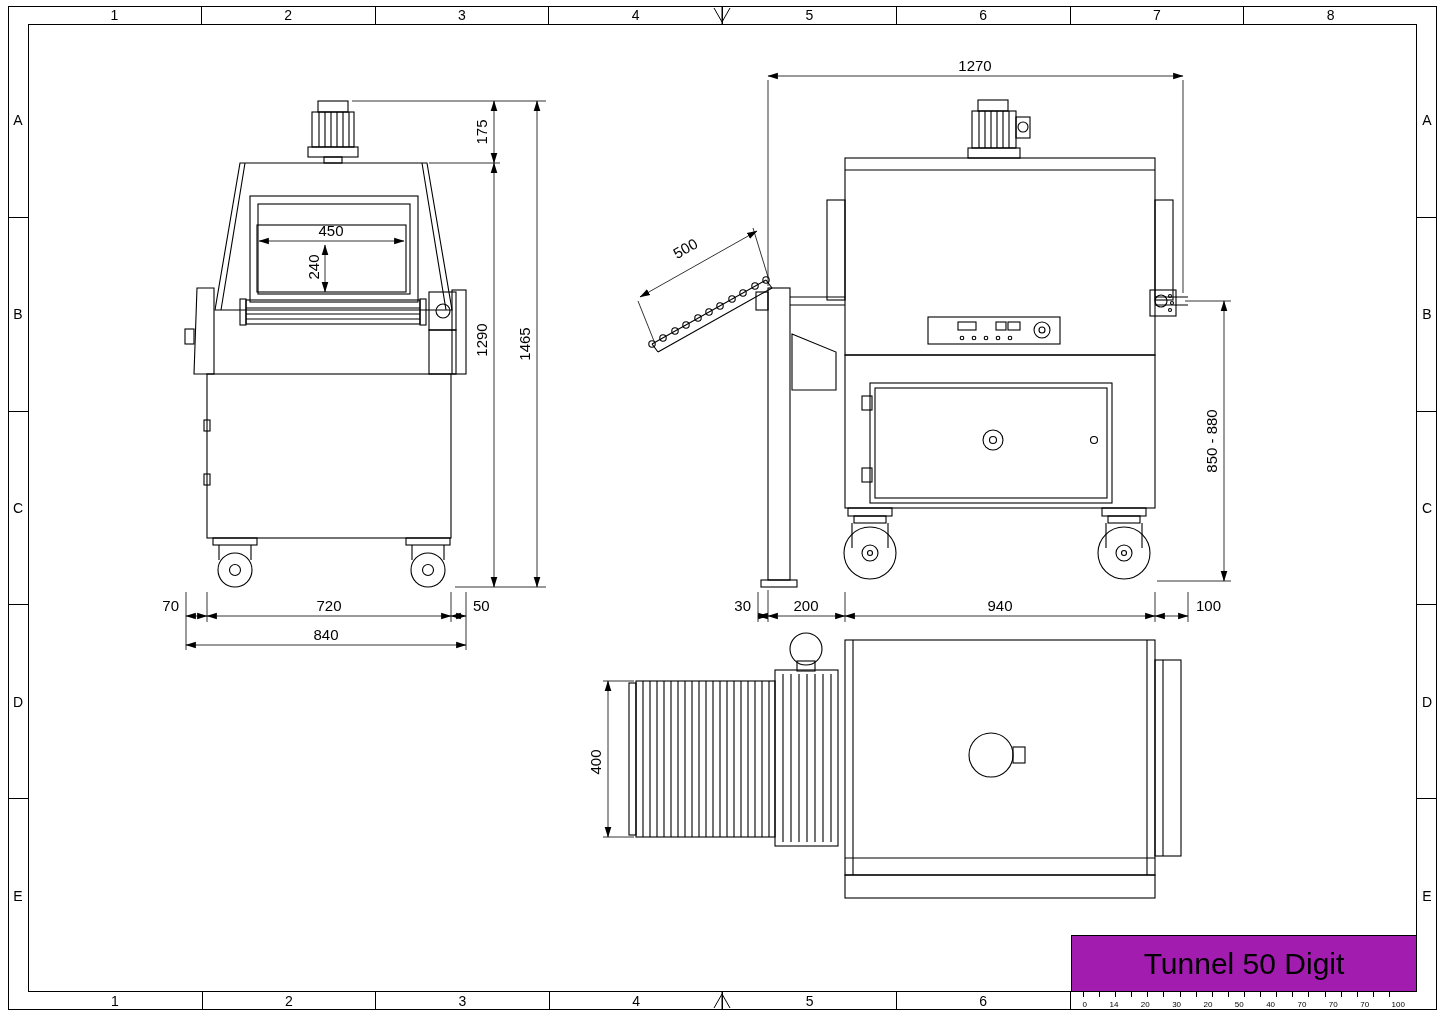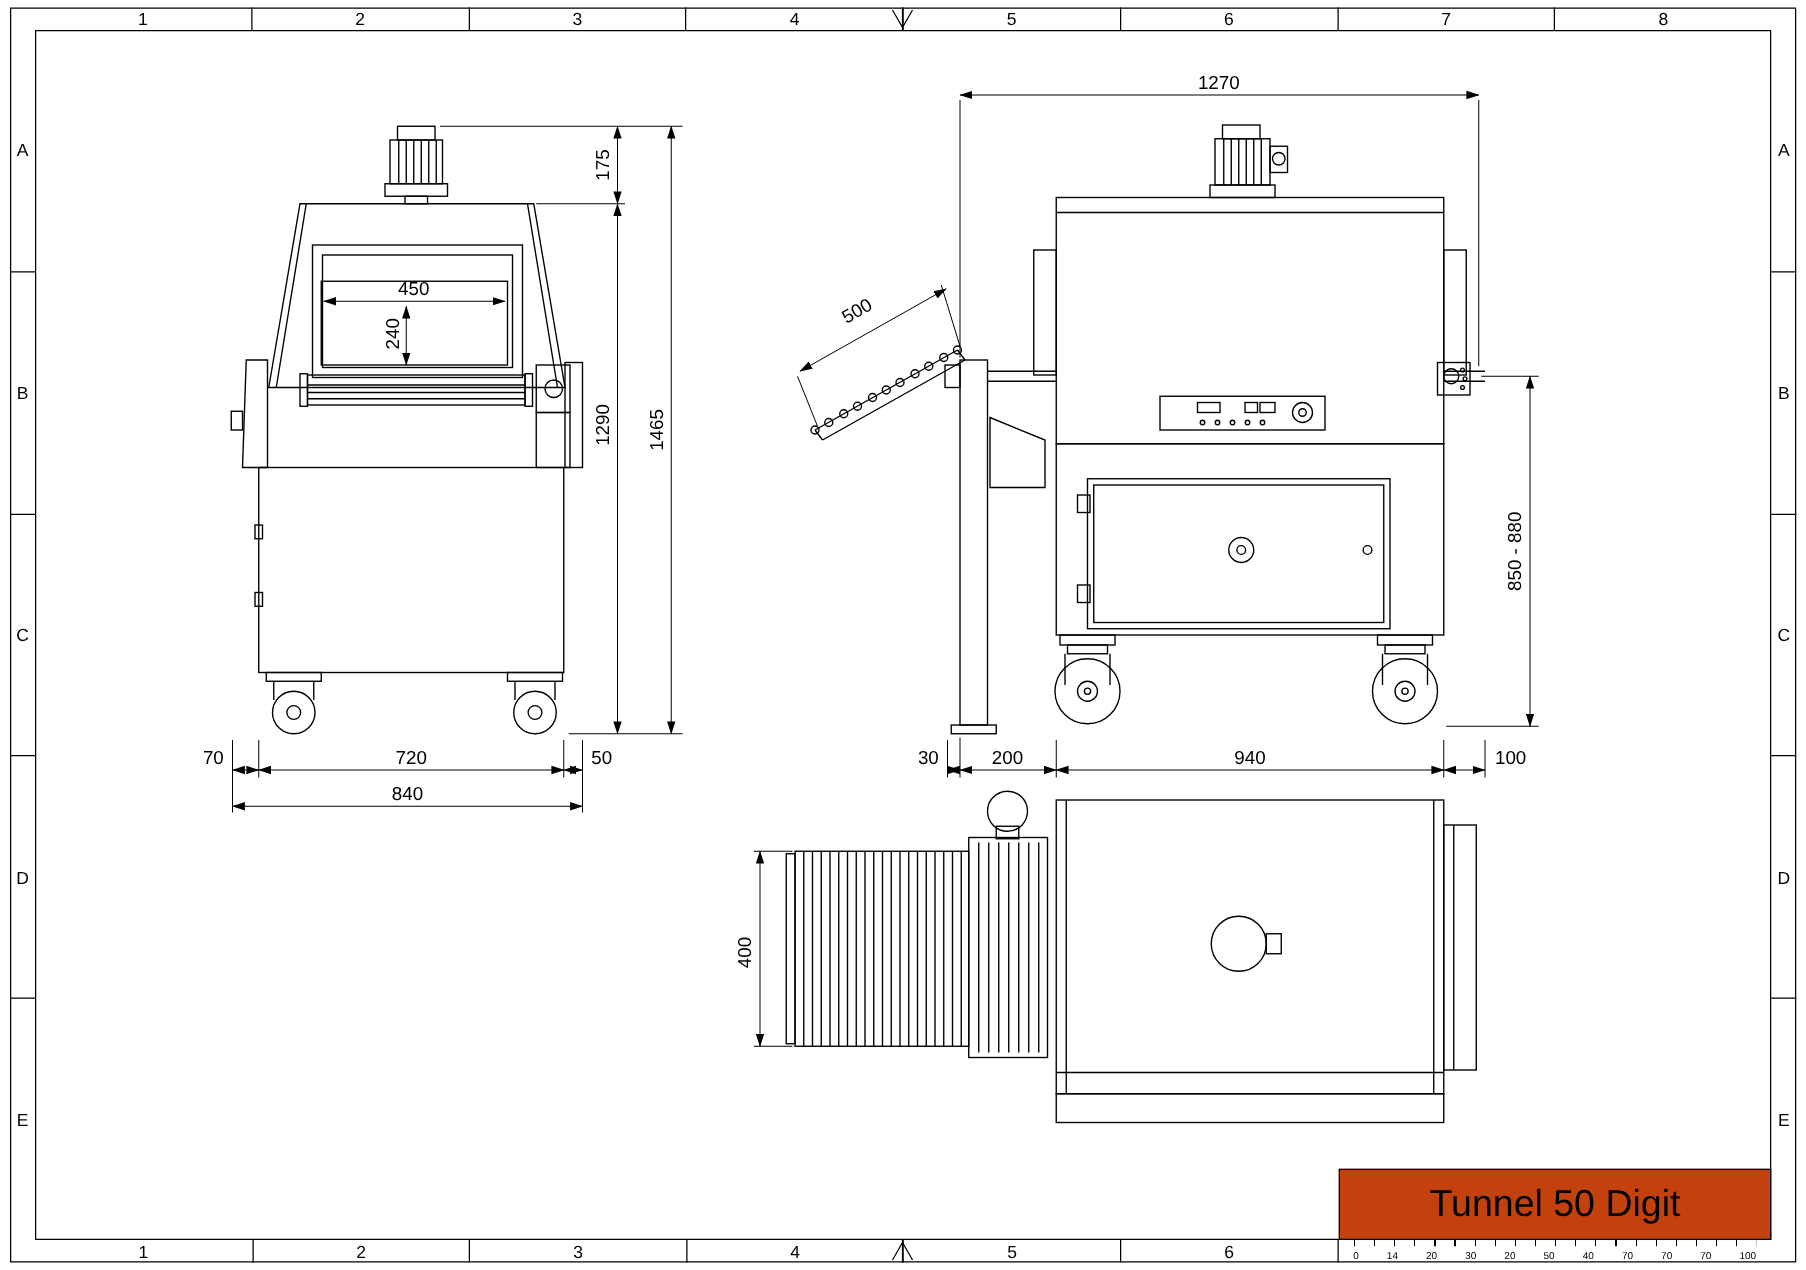--- a/index.html
+++ b/index.html
@@ -11,21 +11,21 @@
   .strip-bottom { position:absolute; left:28px; top:992px; width:1389px; height:18px; display:flex; }
   .strip-left   { position:absolute; left:8px;    top:24px; width:20px; height:968px; display:flex; flex-direction:column; }
   .strip-right  { position:absolute; left:1417px; top:24px; width:20px; height:968px; display:flex; flex-direction:column; }
   .gcell { flex:1; display:flex; align-items:center; justify-content:center; font-size:14px; }
   .strip-top .gcell + .gcell { border-left:1px solid #000; }
   .strip-bottom .gcell { flex:0 0 173.6px; }
   .strip-bottom .gcell + .gcell { border-left:1px solid #000; }
   .strip-left .gcell + .gcell, .strip-right .gcell + .gcell { border-top:1px solid #000; }
   .title-block { position:absolute; left:1071px; top:935px; width:346px; height:57px;
                  border:1.5px solid #000; display:flex; align-items:center; justify-content:center;
-                 font-size:30px; background:#c2410c; }
+                 font-size:30px; background:#a21caf; }
   .ruler { flex:1; position:relative; display:flex; align-items:flex-end; justify-content:space-between;
            padding:0 12px 1px 12px; font-size:8px; border-left:1px solid #000; }
   .ruler::before { content:""; position:absolute; left:12px; right:12px; top:0; height:5px;
            background:repeating-linear-gradient(to right,#000 0 1px,transparent 1px 16.1px); }
   svg { position:absolute; left:0; top:0; font-family:"Liberation Sans", sans-serif; }
   svg text { fill:#000; stroke:none; font-size:15px; }
 </style>
 </head>
 <body>
 

